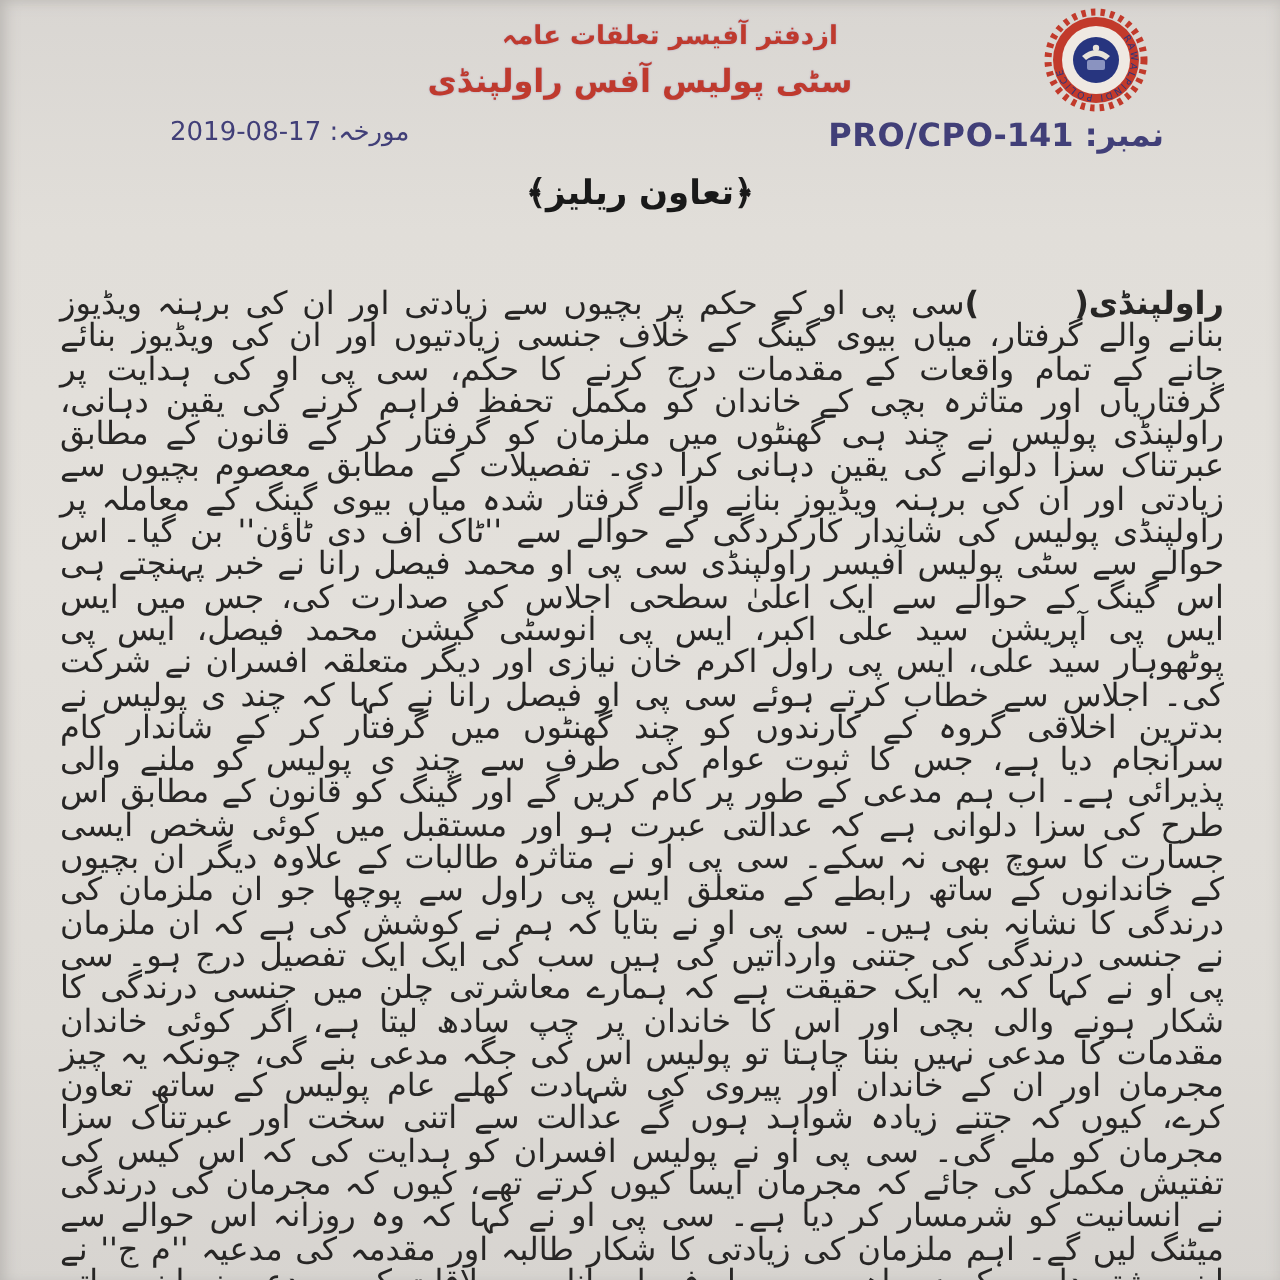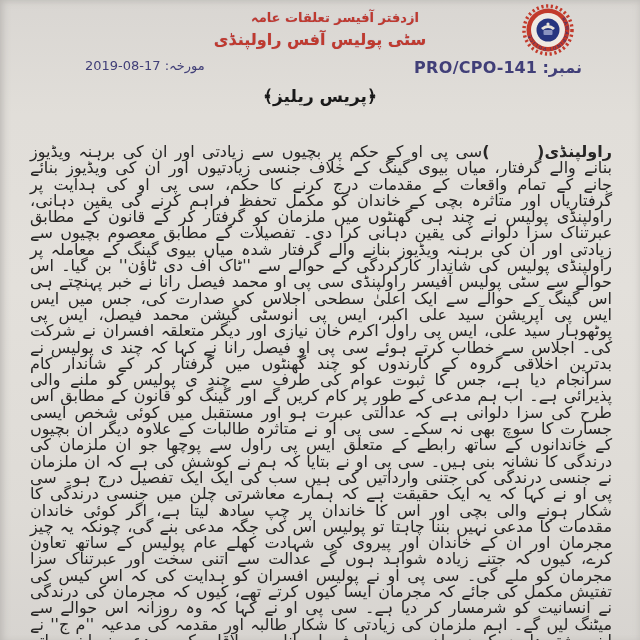--- a/index.html
+++ b/index.html
@@ -77,17 +77,17 @@
   <div class="ref-row">
     <span>نمبر:</span>
     <span>141-PRO/CPO</span>
   </div>
 
   <div class="date-row">
     <span>مورخہ:</span>
     <span>17-08-2019</span>
   </div>
 
-  <div class="doc-title">﴿پریس ریلیز﴾</div>
+  <div class="doc-title">﴿تعاون ریلیز﴾</div>
 
   <p class="body-text"><b>راولپنڈی(&nbsp;&nbsp;&nbsp;&nbsp;&nbsp;&nbsp;)</b><span>سی پی او کے حکم پر بچیوں سے زیادتی اور ان کی برہنہ ویڈیوز بنانے والے گرفتار، میاں بیوی گینگ کے خلاف جنسی زیادتیوں اور ان کی ویڈیوز بنائے جانے کے تمام واقعات کے مقدمات درج کرنے کا حکم، سی پی او کی ہدایت پر گرفتاریاں اور متاثرہ بچی کے خاندان کو مکمل تحفظ فراہم کرنے کی یقین دہانی، راولپنڈی پولیس نے چند ہی گھنٹوں میں ملزمان کو گرفتار کر کے قانون کے مطابق عبرتناک سزا دلوانے کی یقین دہانی کرا دی۔ تفصیلات کے مطابق معصوم بچیوں سے زیادتی اور ان کی برہنہ ویڈیوز بنانے والے گرفتار شدہ میاں بیوی گینگ کے معاملہ پر راولپنڈی پولیس کی شاندار کارکردگی کے حوالے سے ''ٹاک آف دی ٹاؤن'' بن گیا۔ اس حوالے سے سٹی پولیس آفیسر راولپنڈی سی پی او محمد فیصل رانا نے خبر پہنچتے ہی اس گینگ کے حوالے سے ایک اعلیٰ سطحی اجلاس کی صدارت کی، جس میں ایس ایس پی آپریشن سید علی اکبر، ایس پی انوسٹی گیشن محمد فیصل، ایس پی پوٹھوہار سید علی، ایس پی راول اکرم خان نیازی اور دیگر متعلقہ افسران نے شرکت کی۔ اجلاس سے خطاب کرتے ہوئے سی پی او فیصل رانا نے کہا کہ چند ی پولیس نے بدترین اخلاقی گروہ کے کارندوں کو چند گھنٹوں میں گرفتار کر کے شاندار کام سرانجام دیا ہے، جس کا ثبوت عوام کی طرف سے چند ی پولیس کو ملنے والی پذیرائی ہے۔ اب ہم مدعی کے طور پر کام کریں گے اور گینگ کو قانون کے مطابق اس طرح کی سزا دلوانی ہے کہ عدالتی عبرت ہو اور مستقبل میں کوئی شخص ایسی جسارت کا سوچ بھی نہ سکے۔ سی پی او نے متاثرہ طالبات کے علاوہ دیگر ان بچیوں کے خاندانوں کے ساتھ رابطے کے متعلق ایس پی راول سے پوچھا جو ان ملزمان کی درندگی کا نشانہ بنی ہیں۔ سی پی او نے بتایا کہ ہم نے کوشش کی ہے کہ ان ملزمان نے جنسی درندگی کی جتنی وارداتیں کی ہیں سب کی ایک ایک تفصیل درج ہو۔ سی پی او نے کہا کہ یہ ایک حقیقت ہے کہ ہمارے معاشرتی چلن میں جنسی درندگی کا شکار ہونے والی بچی اور اس کا خاندان پر چپ سادھ لیتا ہے، اگر کوئی خاندان مقدمات کا مدعی نہیں بننا چاہتا تو پولیس اس کی جگہ مدعی بنے گی، چونکہ یہ چیز مجرمان اور ان کے خاندان اور پیروی کی شہادت کھلے عام پولیس کے ساتھ تعاون کرے، کیوں کہ جتنے زیادہ شواہد ہوں گے عدالت سے اتنی سخت اور عبرتناک سزا مجرمان کو ملے گی۔ سی پی او نے پولیس افسران کو ہدایت کی کہ اس کیس کی تفتیش مکمل کی جائے کہ مجرمان ایسا کیوں کرتے تھے، کیوں کہ مجرمان کی درندگی نے انسانیت کو شرمسار کر دیا ہے۔ سی پی او نے کہا کہ وہ روزانہ اس حوالے سے میٹنگ لیں گے۔ اہم ملزمان کی زیادتی کا شکار طالبہ اور مقدمہ کی مدعیہ ''م ج'' نے اپنے رشتہ داروں کے ہمراہ سی پی او فیصل رانا سے ملاقات کی۔ مدعیہ نے اپنے ساتھ ہونے والی درندگی کی داستان جب سی پی او کو سنائی تو وہاں پر ہر ایک کی آنکھیں نم ہو گئیں۔ سی پی او نے متاثرہ لڑکی کو یقین دلایا کہ قانون ہی سب سے زیادہ طاقتور ہے، قانون سے بڑھ کر طاقتور کوئی نہیں، آپ یقین رکھیں ہم مجرمان کو قانون کے مطابق عبرتناک سزا دلوائیں گے جبکہ آپ سمیت تمام متاثرہ بچیوں اور ان کے خاندانوں کی حفاظت بھی کریں گے۔ مدعیہ ''م ج'' نے فیصل رانا کی کمانڈ میں کام کرنے والی راولپنڈی پولیس کی کارکردگی کو شاندار قرار دیتے ہوئے اس پر اظہار اطمینان کیا اور کہا کہ سی پی او صاحب! آپ کی کمانڈ میں راولپنڈی پولیس نے معاشرتی ناسوروں کے خلاف کارروائی کا سلسلہ جاری کیا ہے، آپ کے اقدامات قوم کی بیٹیوں کے مستقبل کو محفوظ بنانے کے لئے ہیں، میں نے نوجوان بچیوں کو بچانے کے لئے مجرمان کی جس طرح بیخ کنی کی اس کے خلاف علم جہاد بلند کر دیا ہے۔ یقیناً آپ نے جس طرح قوم کی ایک بیٹی کی مدد کی اسے چند ی کی تاریخ میں ہمیشہ یاد رکھا جائے گا۔ سی پی او نے متاثرہ لڑکی کی مدعیہ مقدمہ سے کہا کہ آپ جس وقت چاہیں اس حوالے سے میرے ساتھ یا میرے سٹاف افسران کے ساتھ رابطہ کر سکتے ہیں۔</span></p>
 
 </div>
 
 </body></html>

